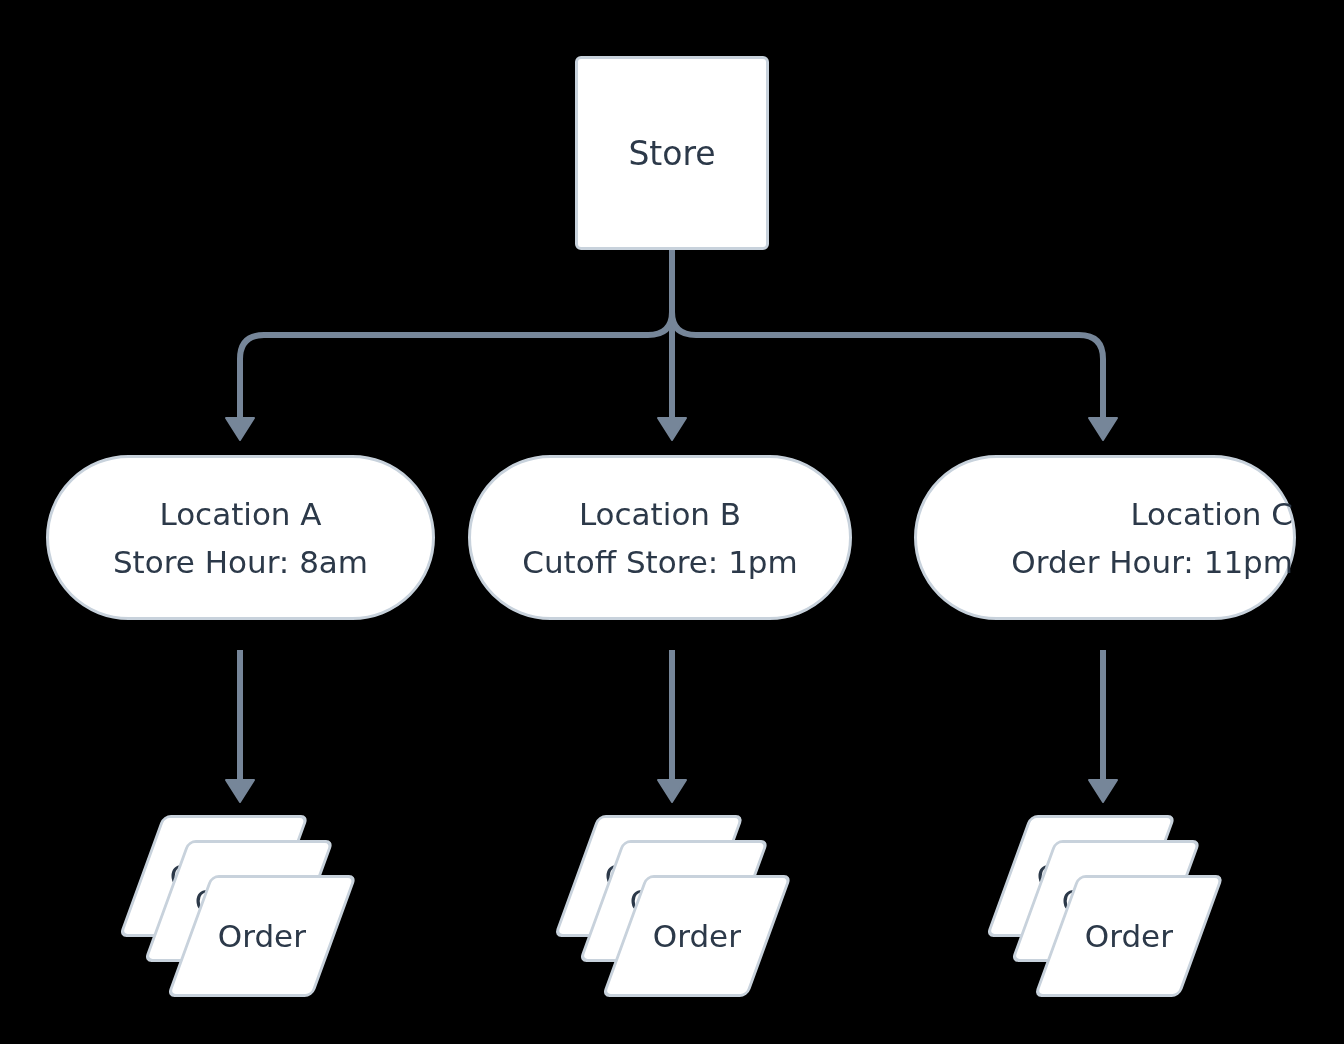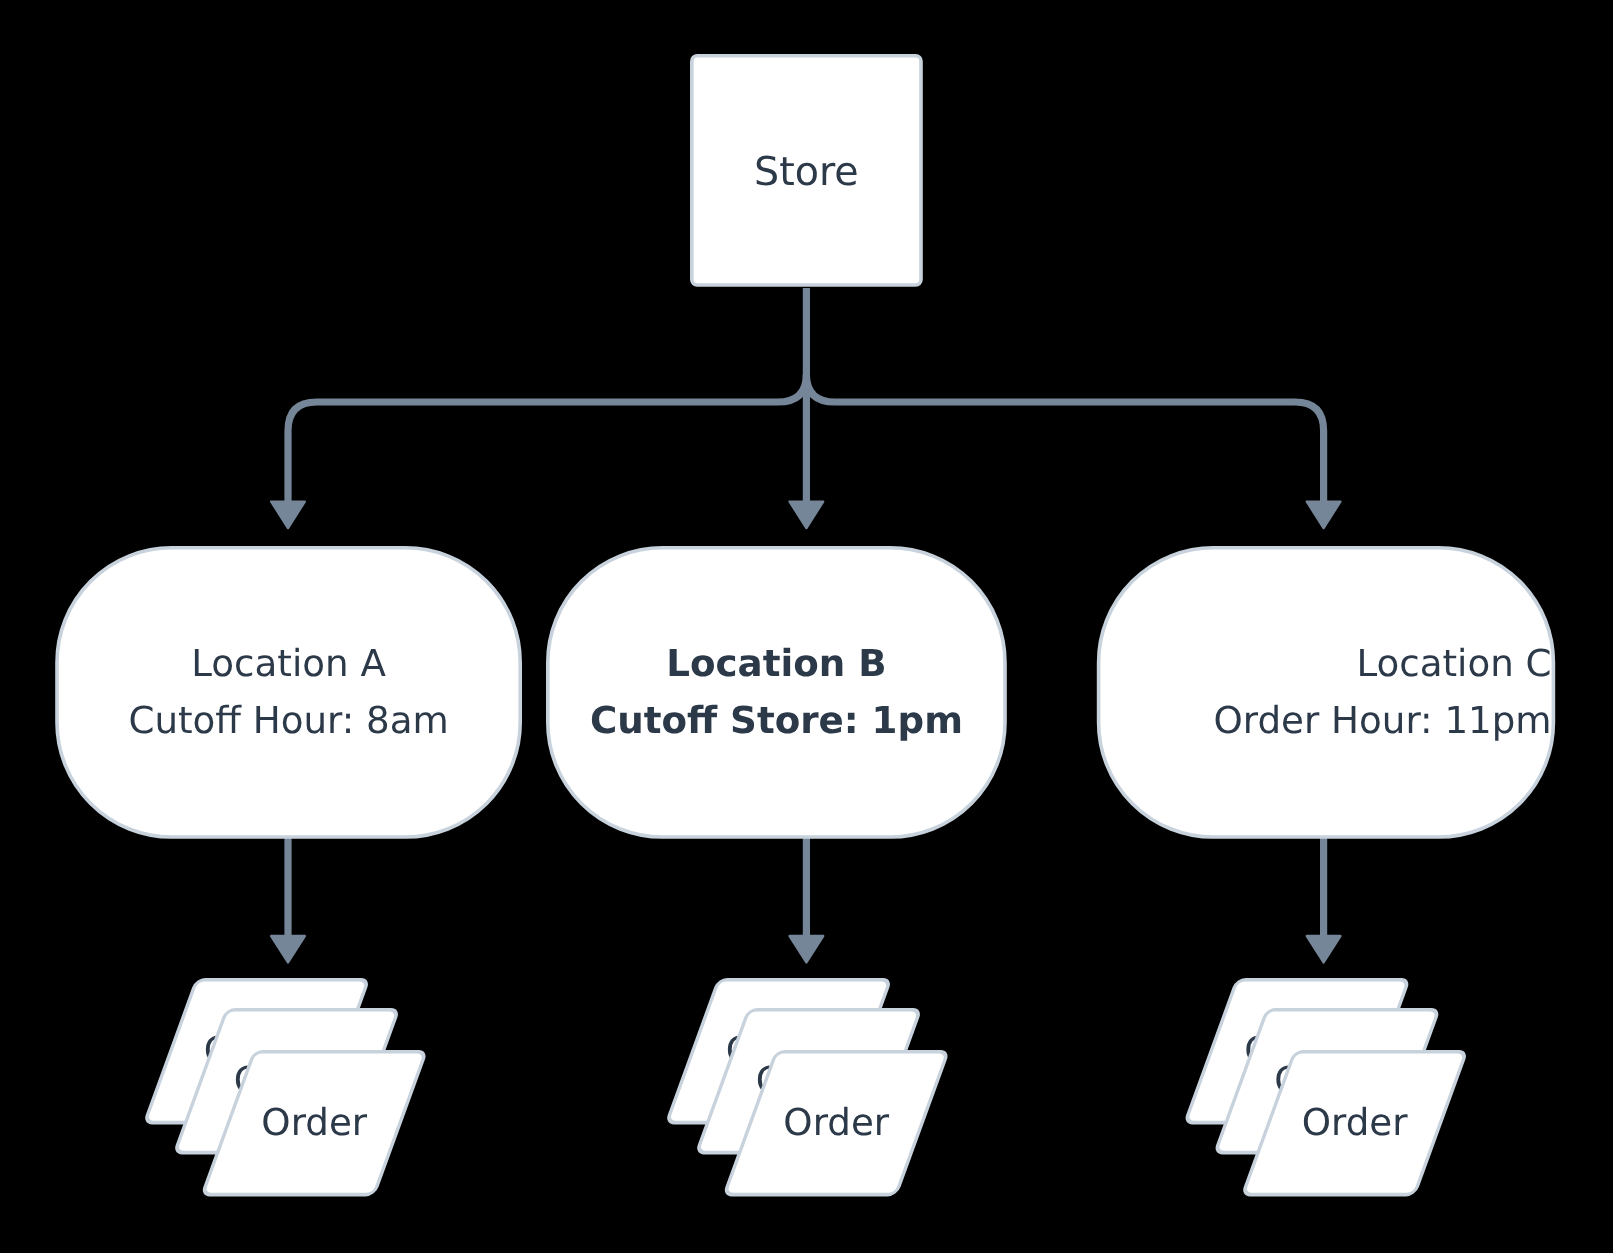--- a/index.html
+++ b/index.html
@@ -39,35 +39,35 @@
   .node {
     position: absolute;
     background: var(--node-fill);
     border: 3px solid var(--node-border);
     display: flex;
     align-items: center;
     justify-content: center;
     text-align: center;
   }
   .store-node {
-    left: 575px; top: 45px;
+    left: 575px; top: 56px;
     width: 194px; height: 194px;
     border-radius: 6px;
     font-size: 33px;
   }
   .pill-node {
     top: 455px;
-    height: 244px;
+    height: 165px;
     border-radius: 97px;
     flex-direction: column;
     font-size: 31px;
     line-height: 48px;
   }
   .pill-a { left: 46px;  width: 389px; }
-  .pill-b { left: 455px; width: 384px; font-weight: bold; }
+  .pill-b { left: 468px; width: 384px; }
   .pill-c { left: 914px; width: 382px; align-items: flex-end; }
   .order-card {
     position: absolute;
     width: 146px; height: 122px;
     background: var(--node-fill);
     border: 3px solid var(--node-border);
     border-radius: 8px;
     transform: skewX(-20deg);
     transform-origin: top left;
     display: flex;
@@ -103,21 +103,21 @@
     <polygon points="672,802 658,780 686,780"></polygon>
     <polygon points="1103,802 1089,780 1117,780"></polygon>
   </svg>
 
   <div class="node store-node">
     <span>Store</span>
   </div>
 
   <div class="node pill-node pill-a">
     <div>Location A</div>
-    <div>Cutoff Hour: 8am</div>
+    <div>Store Hour: 8am</div>
   </div>
   <div class="node pill-node pill-b">
     <div>Location B</div>
     <div>Cutoff Store: 1pm</div>
   </div>
   <div class="node pill-node pill-c">
     <div>Location C</div>
     <div>Order Hour: 11pm</div>
   </div>
 

